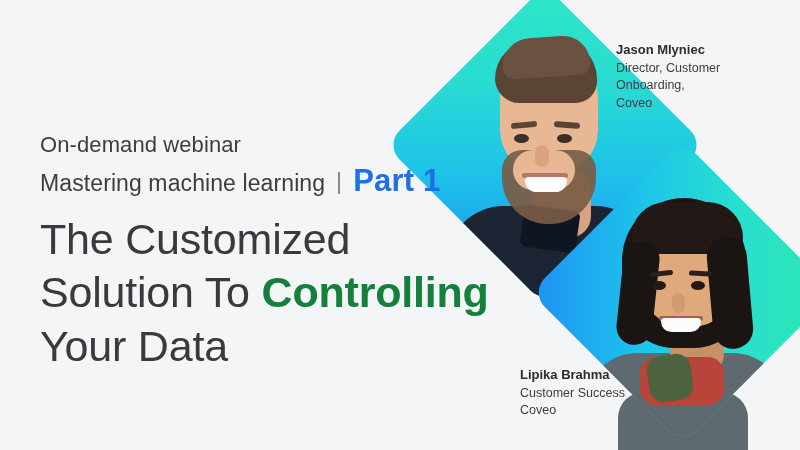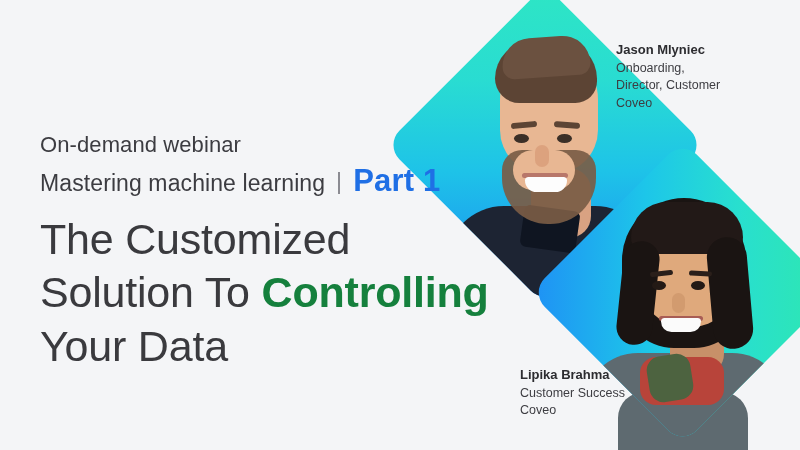--- a/index.html
+++ b/index.html
@@ -314,22 +314,22 @@
       </div>
     </div>
   </div>
 
   <div style="position:absolute;left:489px;top:30px;width:104px;height:58px;
               background:#5c4434;border-radius:52px 52px 0 0;z-index:3;"></div>
 
   <div class="speaker" id="caption-jason">
     <div class="speaker-name">Jason Mlyniec</div>
     <div class="speaker-role">
+      <span>Director, Customer</span>
       <span>Onboarding,</span>
-      <span>Director, Customer</span>
       <span>Coveo</span>
     </div>
   </div>
 
   <div class="diamond-wrap" id="portrait-lipika">
 
     <div class="diamond-shape g2"></div>
 
     <div class="photo-clip">
       <div class="photo-inner">

